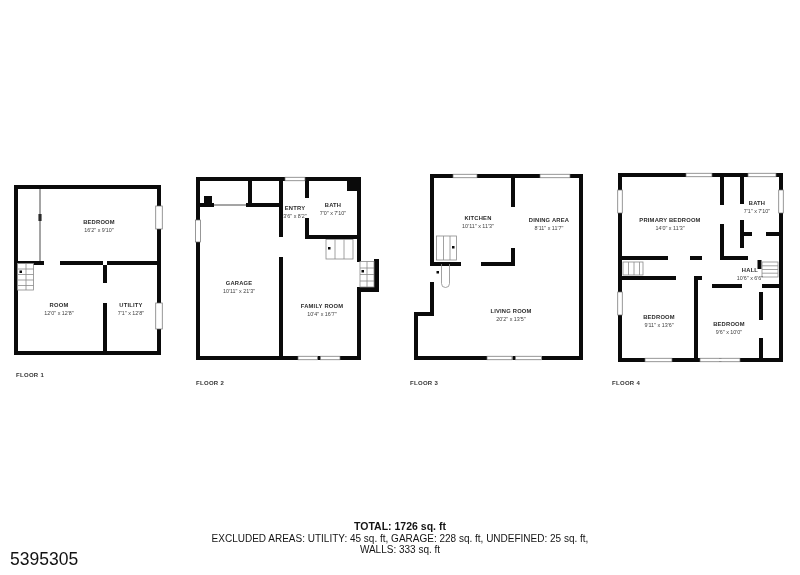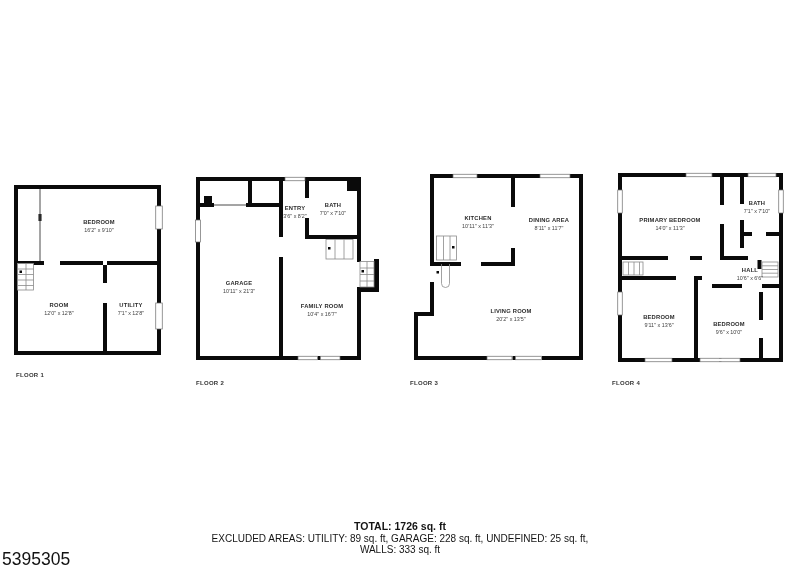--- a/index.html
+++ b/index.html
@@ -14,21 +14,21 @@
   .dot{fill:#0a0a0a;}
   .room-name{font-family:"Liberation Sans",sans-serif;font-size:5.8px;font-weight:600;
              fill:#2b2b2b;letter-spacing:0.2px;text-anchor:middle;}
   .room-dims{font-family:"Liberation Sans",sans-serif;font-size:5.4px;font-weight:400;
              fill:#424242;text-anchor:middle;}
   .floor-label{font-family:"Liberation Sans",sans-serif;font-size:6px;font-weight:600;
              fill:#333333;letter-spacing:0.3px;}
   .summary{position:absolute;left:0;right:0;top:521px;text-align:center;color:#141414;
            font-size:10px;line-height:11.6px;}
   .summary .total{font-weight:700;font-size:10.5px;}
-  .listing-id{position:absolute;left:2px;top:549px;font-size:17.5px;color:#121212;}
+  .listing-id{position:absolute;left:10px;top:549px;font-size:17.5px;color:#121212;}
 </style>
 </head>
 <body>
 
 <div class="canvas">
 
 <svg width="800" height="575" viewBox="0 0 800 575">
 
   <g>
     <g>
@@ -227,19 +227,19 @@
     <text class="room-name" x="659" y="319">BEDROOM</text>
     <text class="room-dims" x="659" y="327">9'11" x 13'6"</text>
     <text class="room-name" x="729" y="326">BEDROOM</text>
     <text class="room-dims" x="729" y="334">9'6" x 10'0"</text>
     <text class="floor-label" x="612" y="385">FLOOR 4</text>
   </g>
 </svg>
 
 <div class="summary">
   <div class="total">TOTAL: 1726 sq. ft</div>
-  <div>EXCLUDED AREAS: UTILITY: 89 sq. ft, GARAGE: 228 sq. ft, UNDEFINED: 25 sq. ft,</div>
+  <div>EXCLUDED AREAS: UTILITY: 45 sq. ft, GARAGE: 228 sq. ft, UNDEFINED: 25 sq. ft,</div>
   <div>WALLS: 333 sq. ft</div>
 </div>
 
 <div class="listing-id">5395305</div>
 
 </div>
 
 </body></html>

